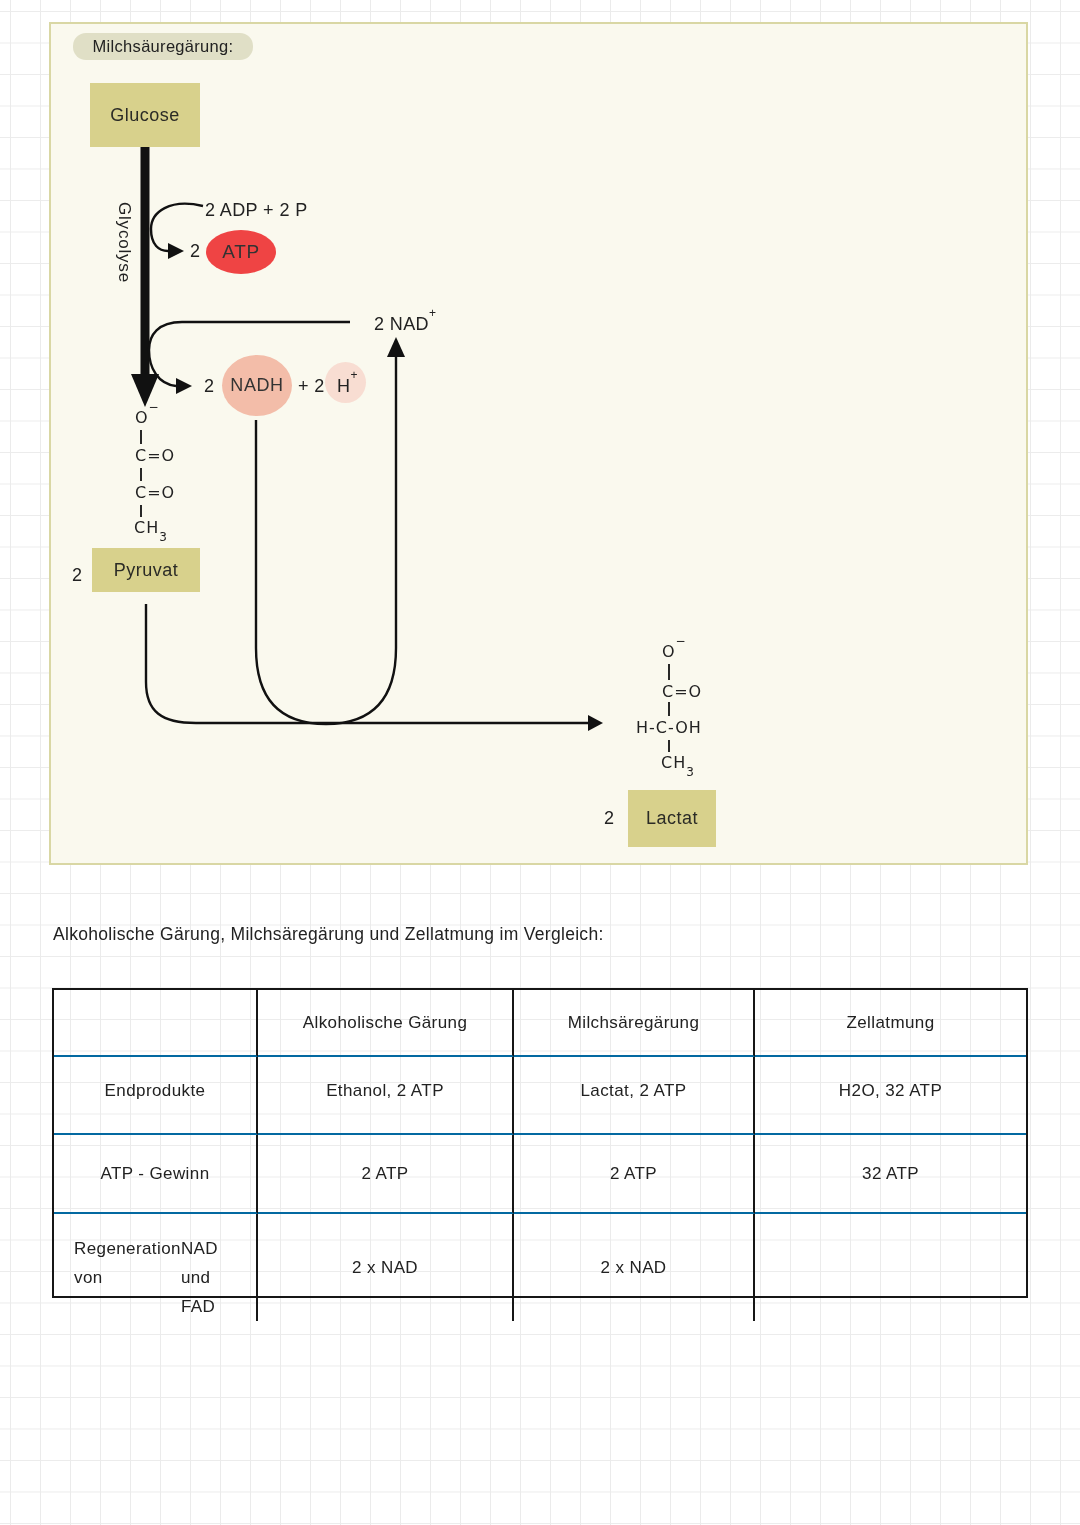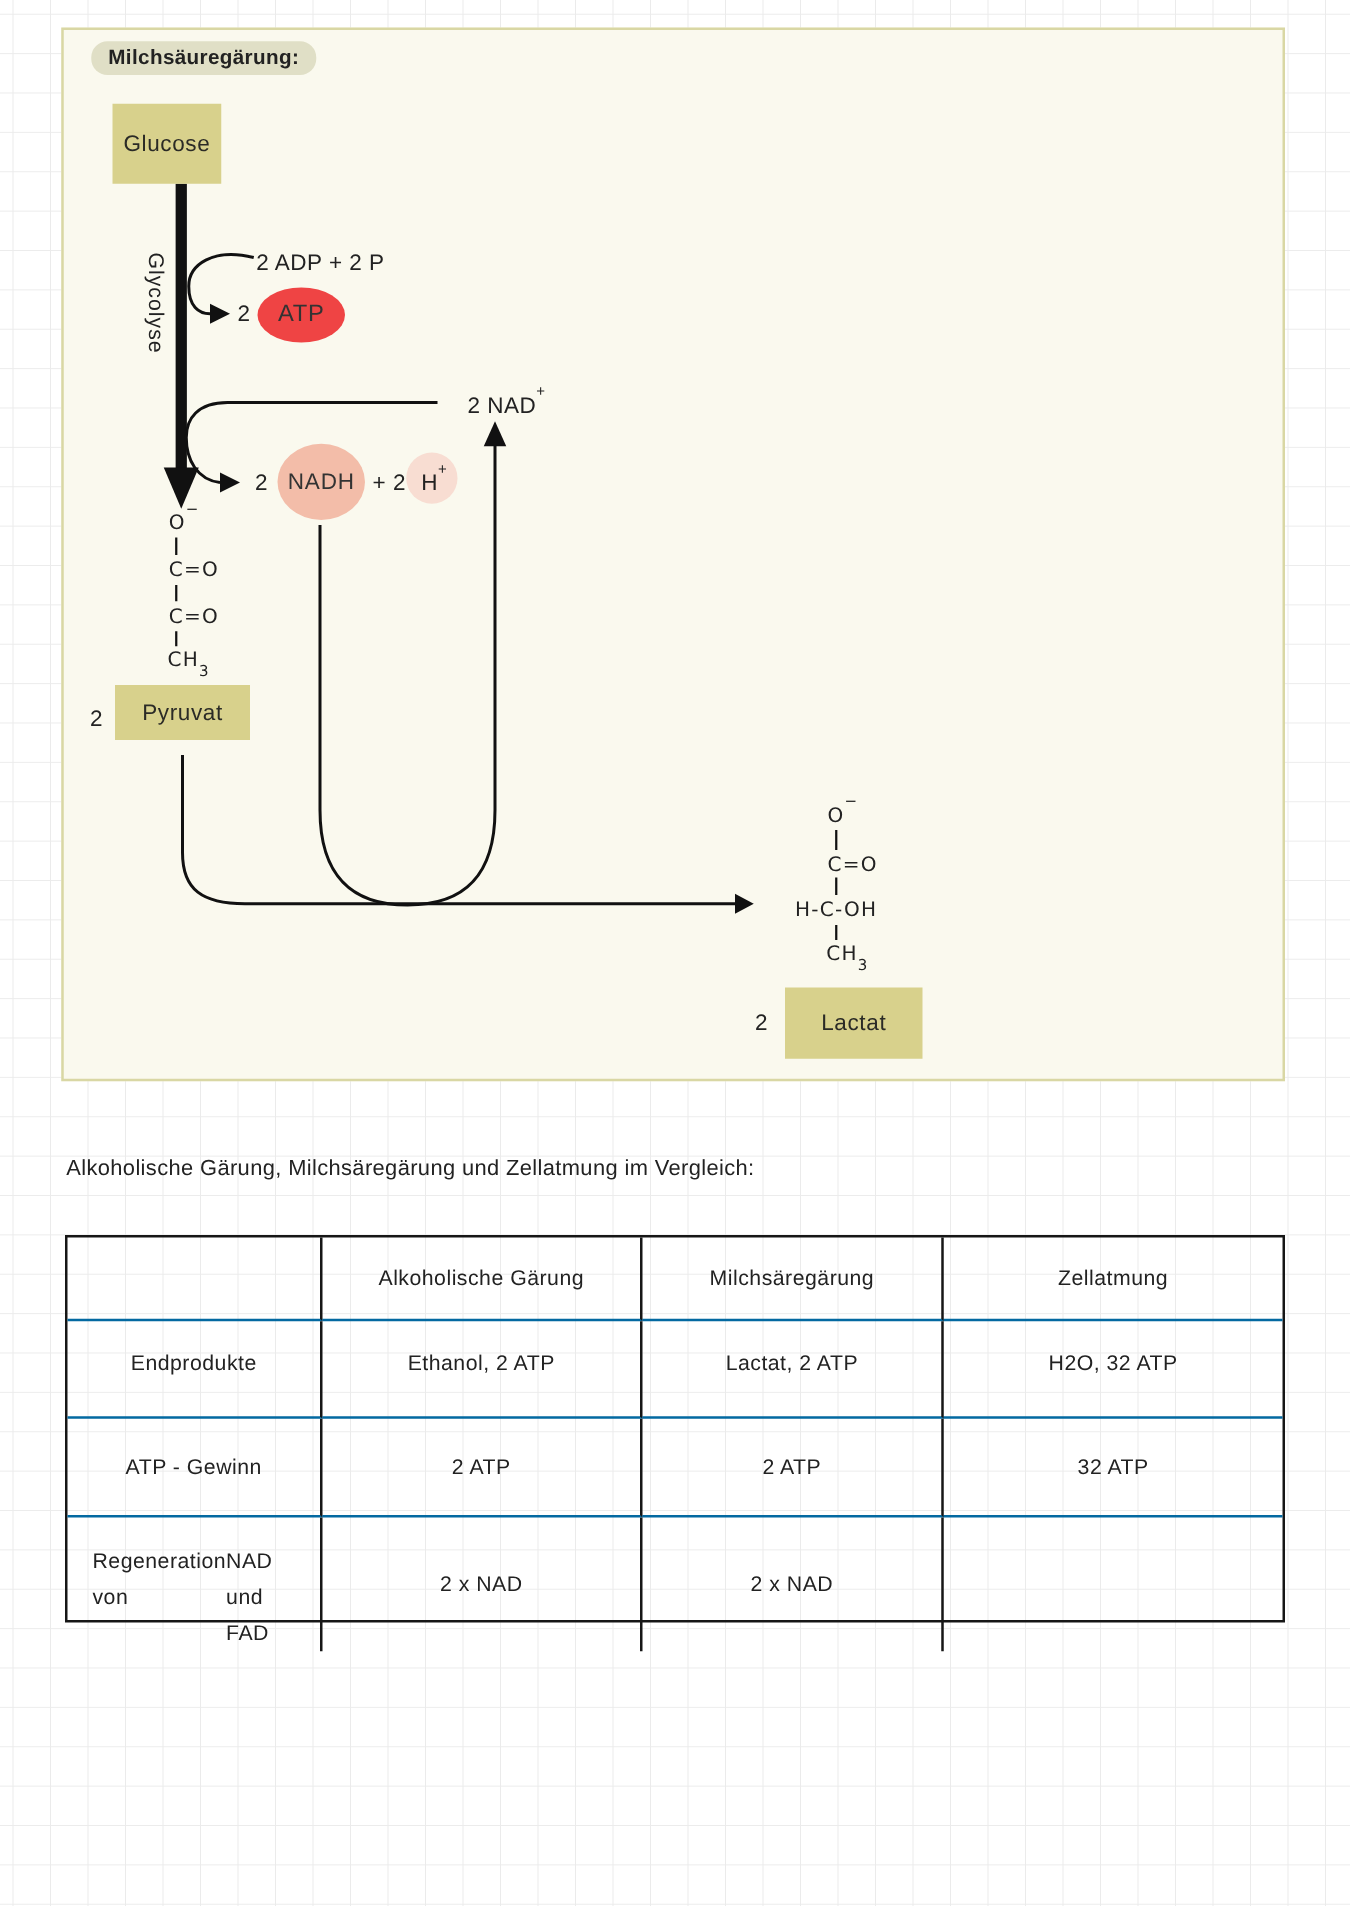--- a/index.html
+++ b/index.html
@@ -16,30 +16,30 @@
     overflow:hidden;
   }
   .abs{position:absolute;}
   
   .frame{
     left:49px;top:22px;width:979px;height:843px;
     background:#faf9ee;border:2px solid #d9d7a4;box-sizing:border-box;
   }
   .title-highlight{
     left:73px;top:33px;width:180px;height:27px;border-radius:13px;
-    background:#e0dfc6;display:flex;align-items:center;justify-content:center;font-weight:bold;
+    background:#e0dfc6;display:flex;align-items:center;justify-content:center;
   }
   .title-highlight span{font-size:16.5px;letter-spacing:.3px;}
   .kbox{
     background:#d8d18c;display:flex;align-items:center;justify-content:center;
     font-size:18px;letter-spacing:.5px;color:#2b2b26;
   }
-  .glucose{left:90px;top:83px;width:87px;height:64px;}
+  .glucose{left:90px;top:83px;width:110px;height:64px;}
   .pyruvat{left:92px;top:548px;width:108px;height:44px;}
-  .lactat{left:628px;top:790px;width:110px;height:57px;}
+  .lactat{left:628px;top:790px;width:88px;height:57px;}
   .coeff{font-size:18px;}
   .lbl{font-size:18px;letter-spacing:.4px;white-space:nowrap;}
   .glyco{
     left:134px;top:202px;transform:rotate(90deg);transform-origin:0 0;
     font-size:17px;letter-spacing:.8px;white-space:nowrap;
   }
   .ellipse{
     border-radius:50%;display:flex;align-items:center;justify-content:center;
     color:#333;letter-spacing:.6px;
   }

